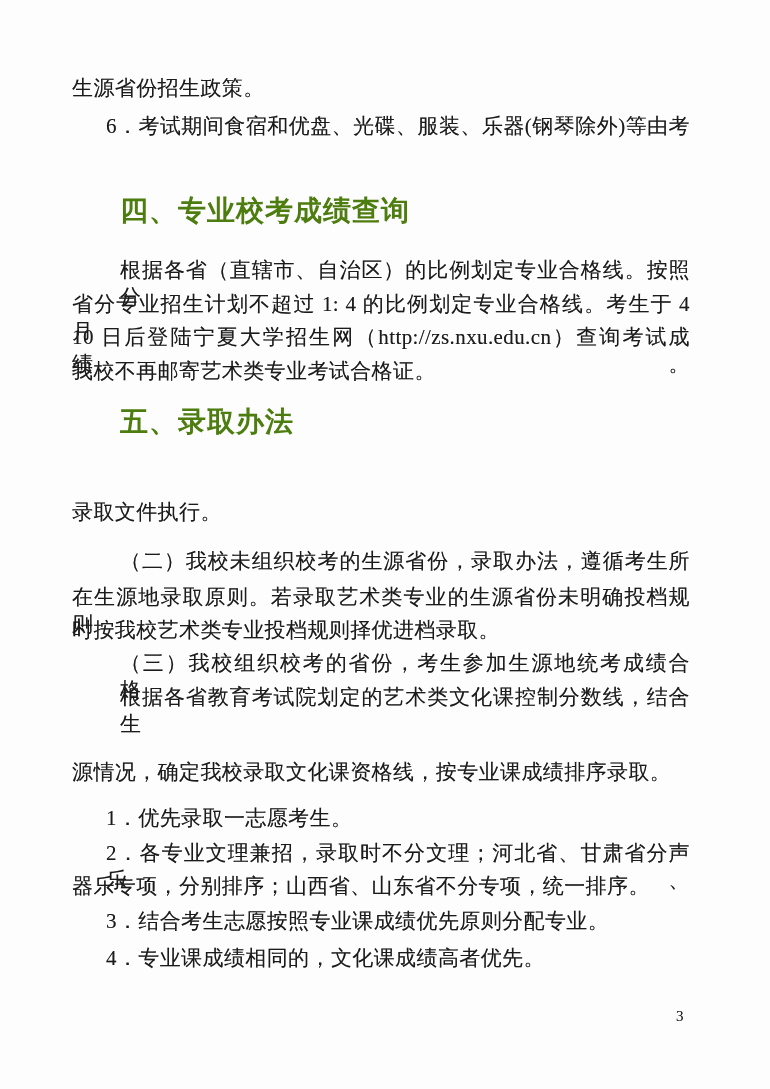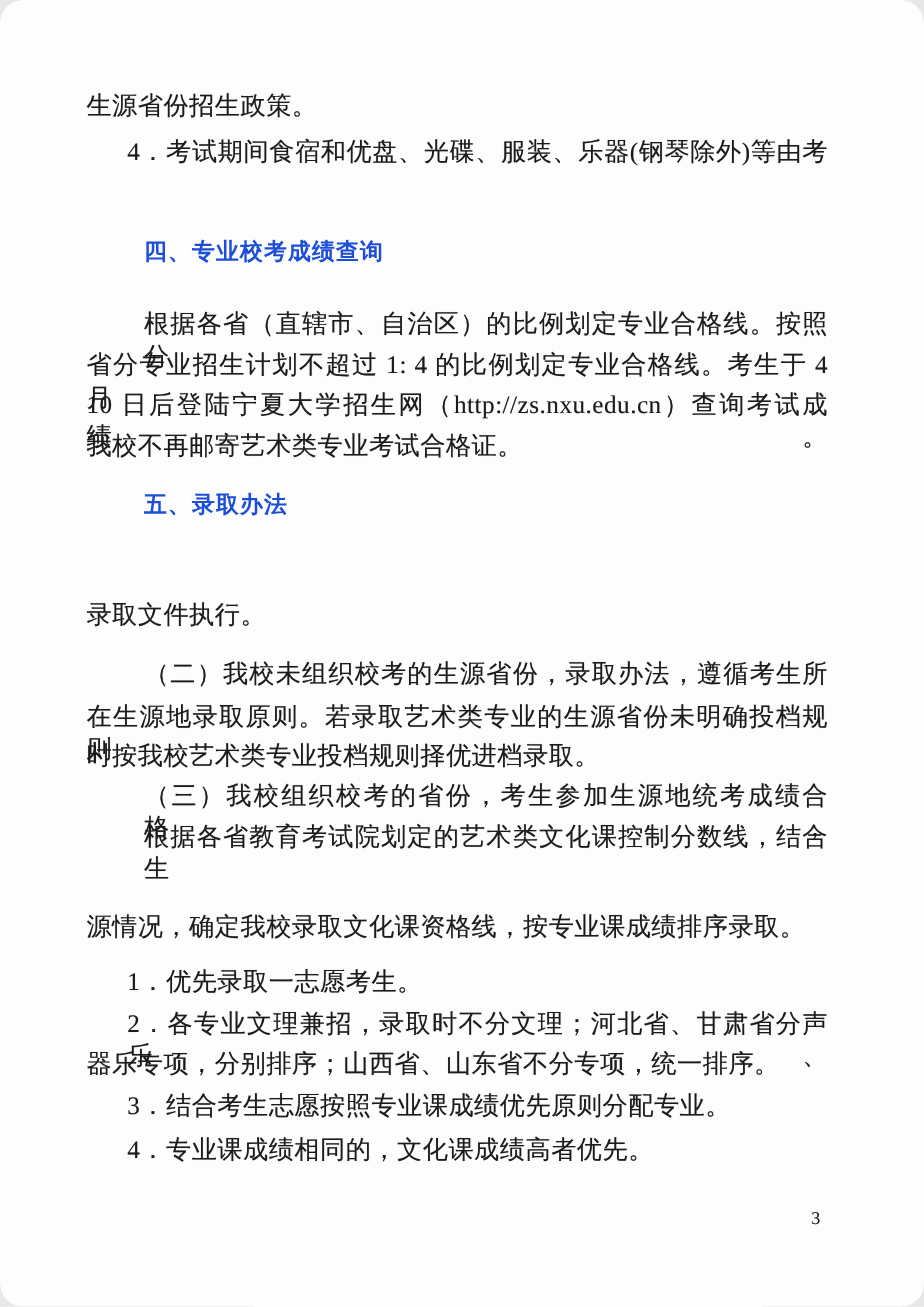--- a/index.html
+++ b/index.html
@@ -1,15 +1,15 @@
 <!DOCTYPE html>
 <html><head>
 <meta charset="utf-8">
 <style>
-  * { margin: 0; padding: 0; box-sizing: border-box; border-radius: 19px; }
+  * { margin: 0; padding: 0; box-sizing: border-box; }
   html, body { background: #e8e8e8; }
   body { font-family: "Liberation Serif", serif; }
 
   .page {
     position: relative;
     width: 770px;
     height: 1089px;
     margin: 0 auto;
     background: #fdfdfd;
     overflow: hidden;
@@ -37,43 +37,43 @@
 
   
   .ind2 { padding-left: 48px; }
   
   .ind1 { padding-left: 34px; }
 
   
   .h {
     font-family: "Liberation Sans", sans-serif;
     font-weight: 700;
-    font-size: 19px;
+    font-size: 28px;
     letter-spacing: 1px;
     text-shadow: none;
-    color: #1d4ed8;
+    color: #4d7c0f;
   }
 
   .page-number {
     position: absolute;
     left: 676px;
     top: 1007px;
     font-size: 15px;
     line-height: 18px;
     color: #222;
     text-shadow: 0 0 0.5px rgba(34,34,34,0.4);
   }
 </style>
 </head>
 <body>
 
 <div class="page">
 
   <div class="line" style="top:75px">生源省份招生政策。</div>
-  <div class="line ind1 just" style="top:113px">4．考试期间食宿和优盘、光碟、服装、乐器(钢琴除外)等由考</div>
+  <div class="line ind1 just" style="top:113px">6．考试期间食宿和优盘、光碟、服装、乐器(钢琴除外)等由考</div>
 
   <div class="line h ind2" style="top:197px">四、专业校考成绩查询</div>
 
   <div class="line ind2 just" style="top:257px">根据各省（直辖市、自治区）的比例划定专业合格线。按照分</div>
   <div class="line just" style="top:291px">省分专业招生计划不超过 1: 4 的比例划定专业合格线。考生于 4 月</div>
   <div class="line just" style="top:324px">10 日后登陆宁夏大学招生网（http://zs.nxu.edu.cn）查询考试成绩。</div>
   <div class="line" style="top:358px">我校不再邮寄艺术类专业考试合格证。</div>
 
   <div class="line h ind2" style="top:408px">五、录取办法</div>
 

